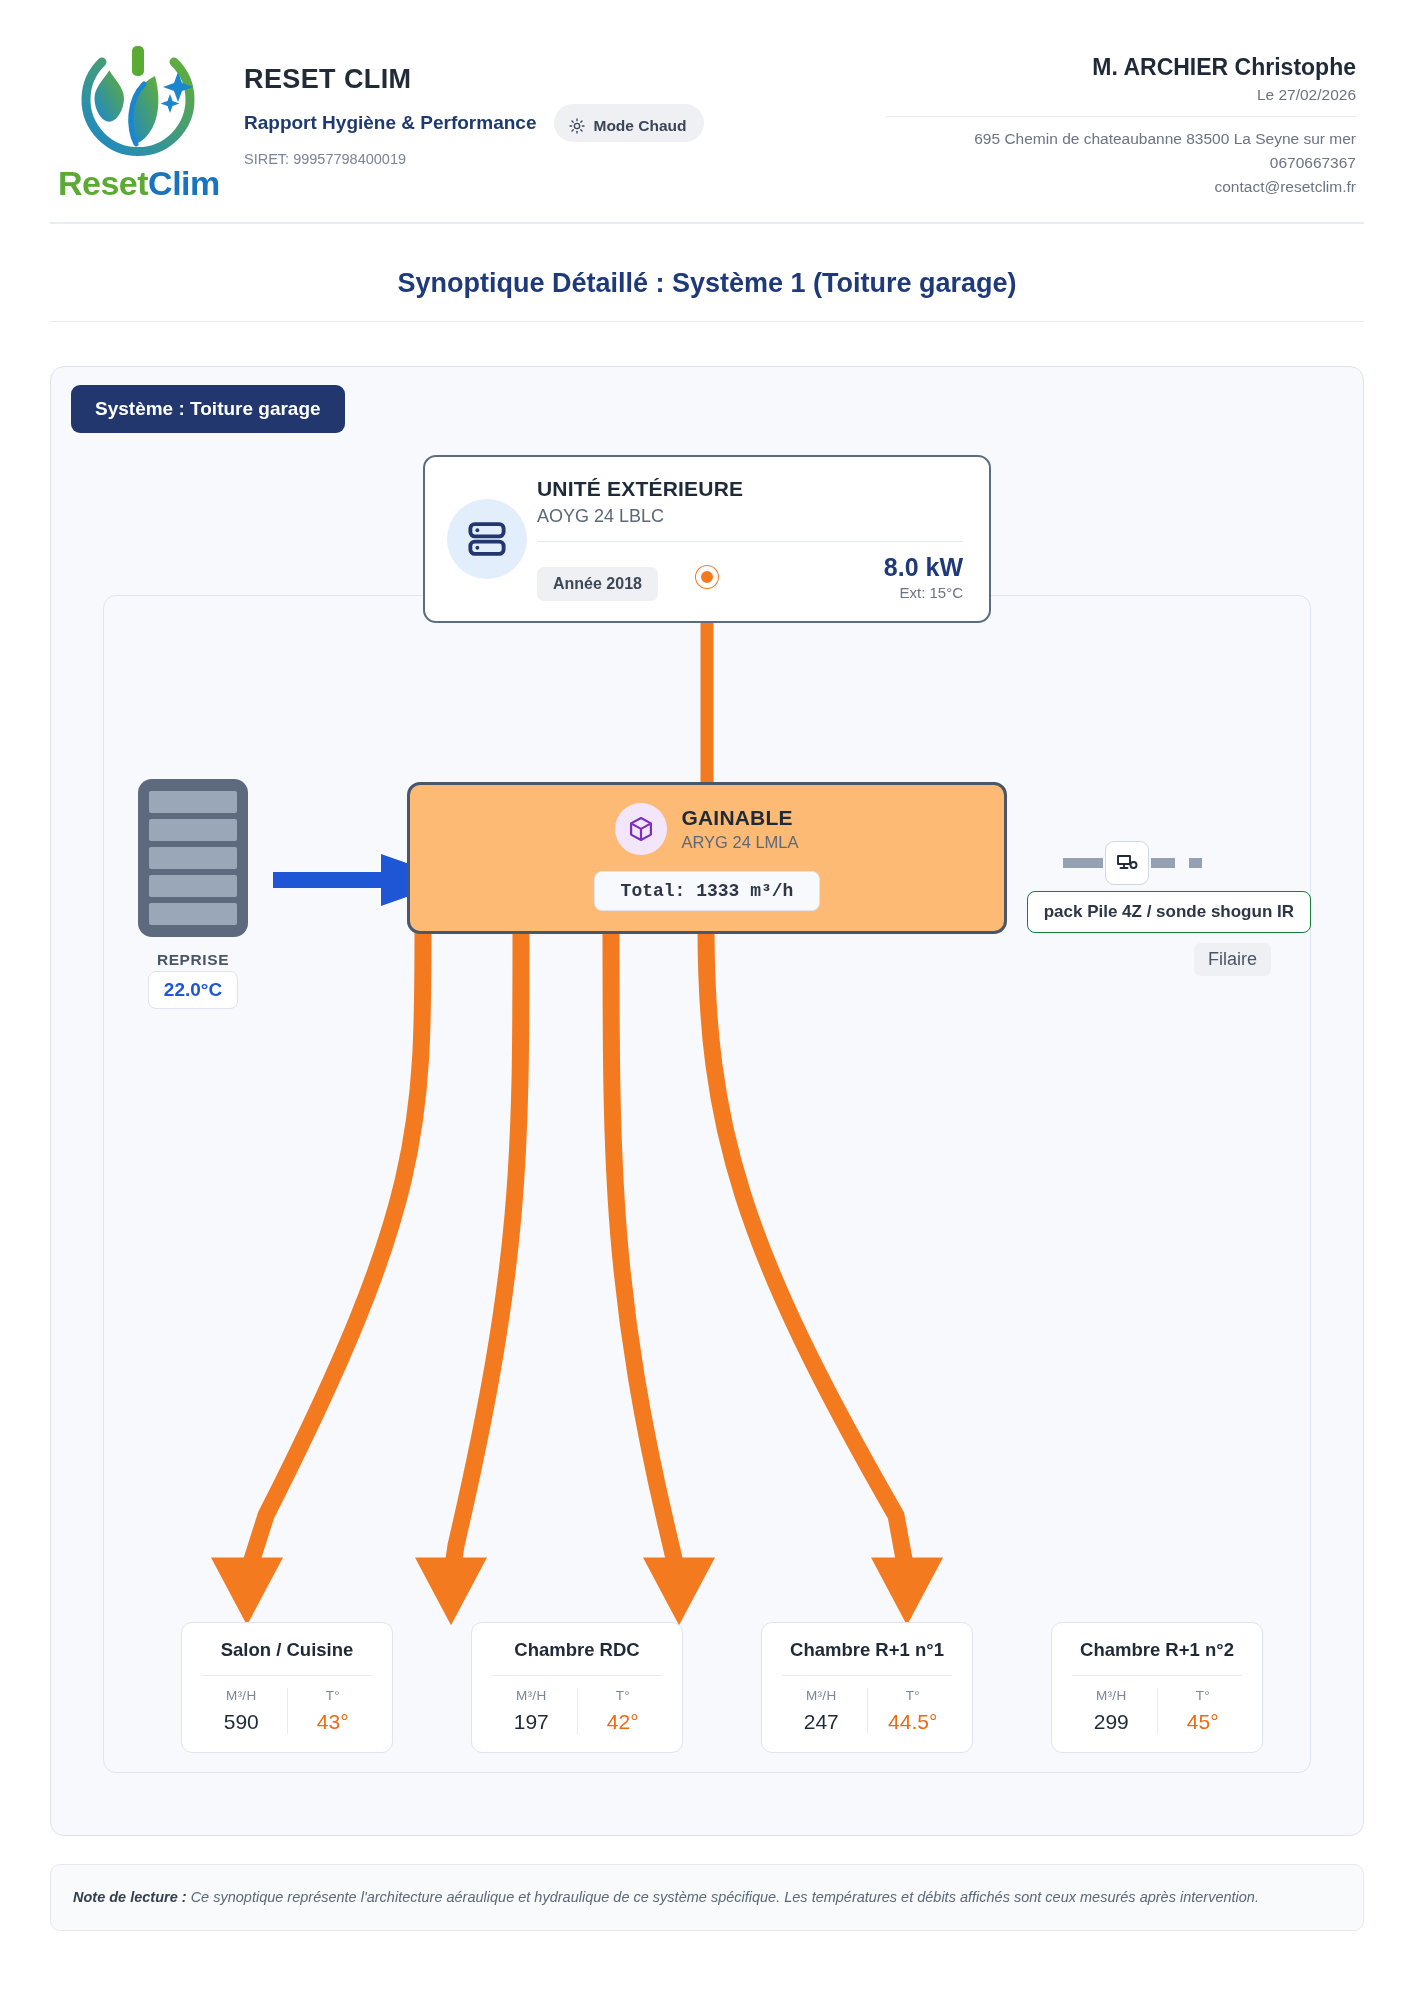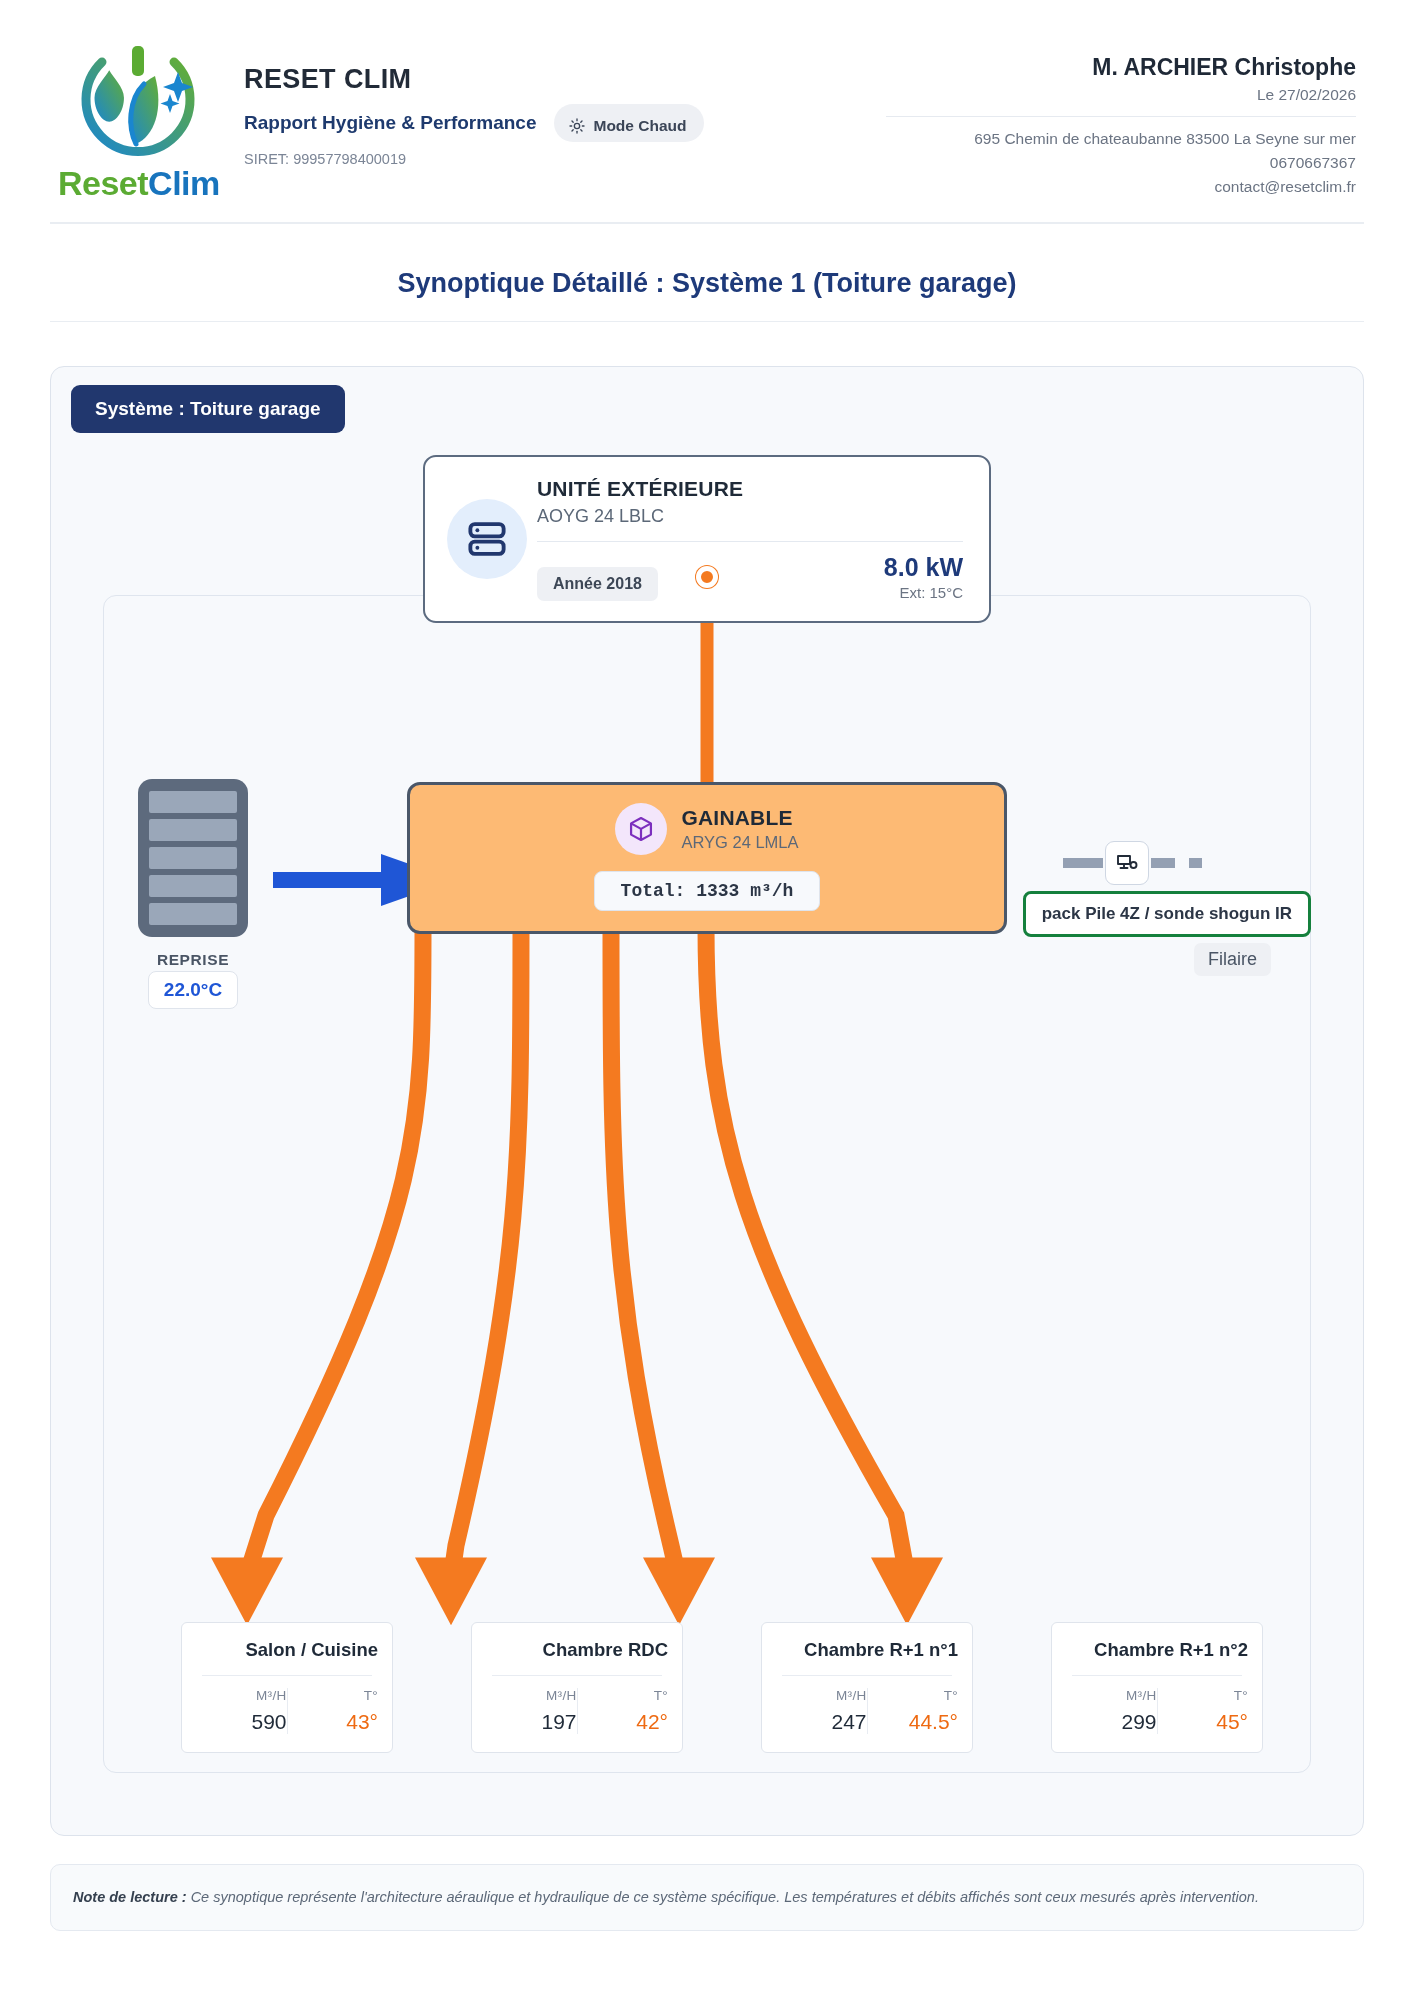--- a/index.html
+++ b/index.html
@@ -223,21 +223,21 @@
   .d4 { width: 13px; }
   .remote-box {
     width: 44px; height: 44px; flex: 0 0 44px;
     background: #fff; border: 1px solid #cfd7e3; border-radius: 9px;
     display: flex; align-items: center; justify-content: center;
     margin: 0 2px;
   }
   .pack-pill {
     position: absolute;
     top: 524px; right: 52px;
-    background: #fff; border: 3px solid #15803d; border-radius: 8px;
+    background: #fff; border: 1px solid #15803d; border-radius: 8px;
     padding: 10px 16px;
     font-size: 17px; font-weight: bold; color: #2c3646;
     white-space: nowrap;
     z-index: 4;
   }
   .wire-pill {
     position: absolute;
     top: 576px; right: 92px;
     background: #eef0f4; border-radius: 7px;
     padding: 6px 14px;
@@ -252,23 +252,23 @@
   .rooms {
     position: absolute;
     top: 1255px; left: 130px; right: 100px;
     display: flex; justify-content: space-between;
     z-index: 4;
   }
   .room-card {
     width: 212px;
     background: #fff;
     border: 1px solid #dfe4ec;
-    border-radius: 6px;
+    border-radius: 11px;
     padding: 16px 14px 18px 14px;
-    text-align: right;
+    text-align: center;
   }
   .room-name { font-size: 18.5px; font-weight: bold; color: #1f2a38; }
   .room-hr { height: 1px; background: #e8ecf2; margin: 14px 6px 12px 6px; }
   .room-metrics { display: flex; }
   .metric { flex: 1; }
   .metric + .metric { border-left: 1px solid #e8ecf2; }
   .metric-label { font-size: 13.5px; color: #7b8596; letter-spacing: 0.3px; }
   .metric-value { font-size: 21px; font-weight: normal; color: #1f2a38; margin-top: 7px; }
   .metric-value.temp { color: #ee6a12; }
 

